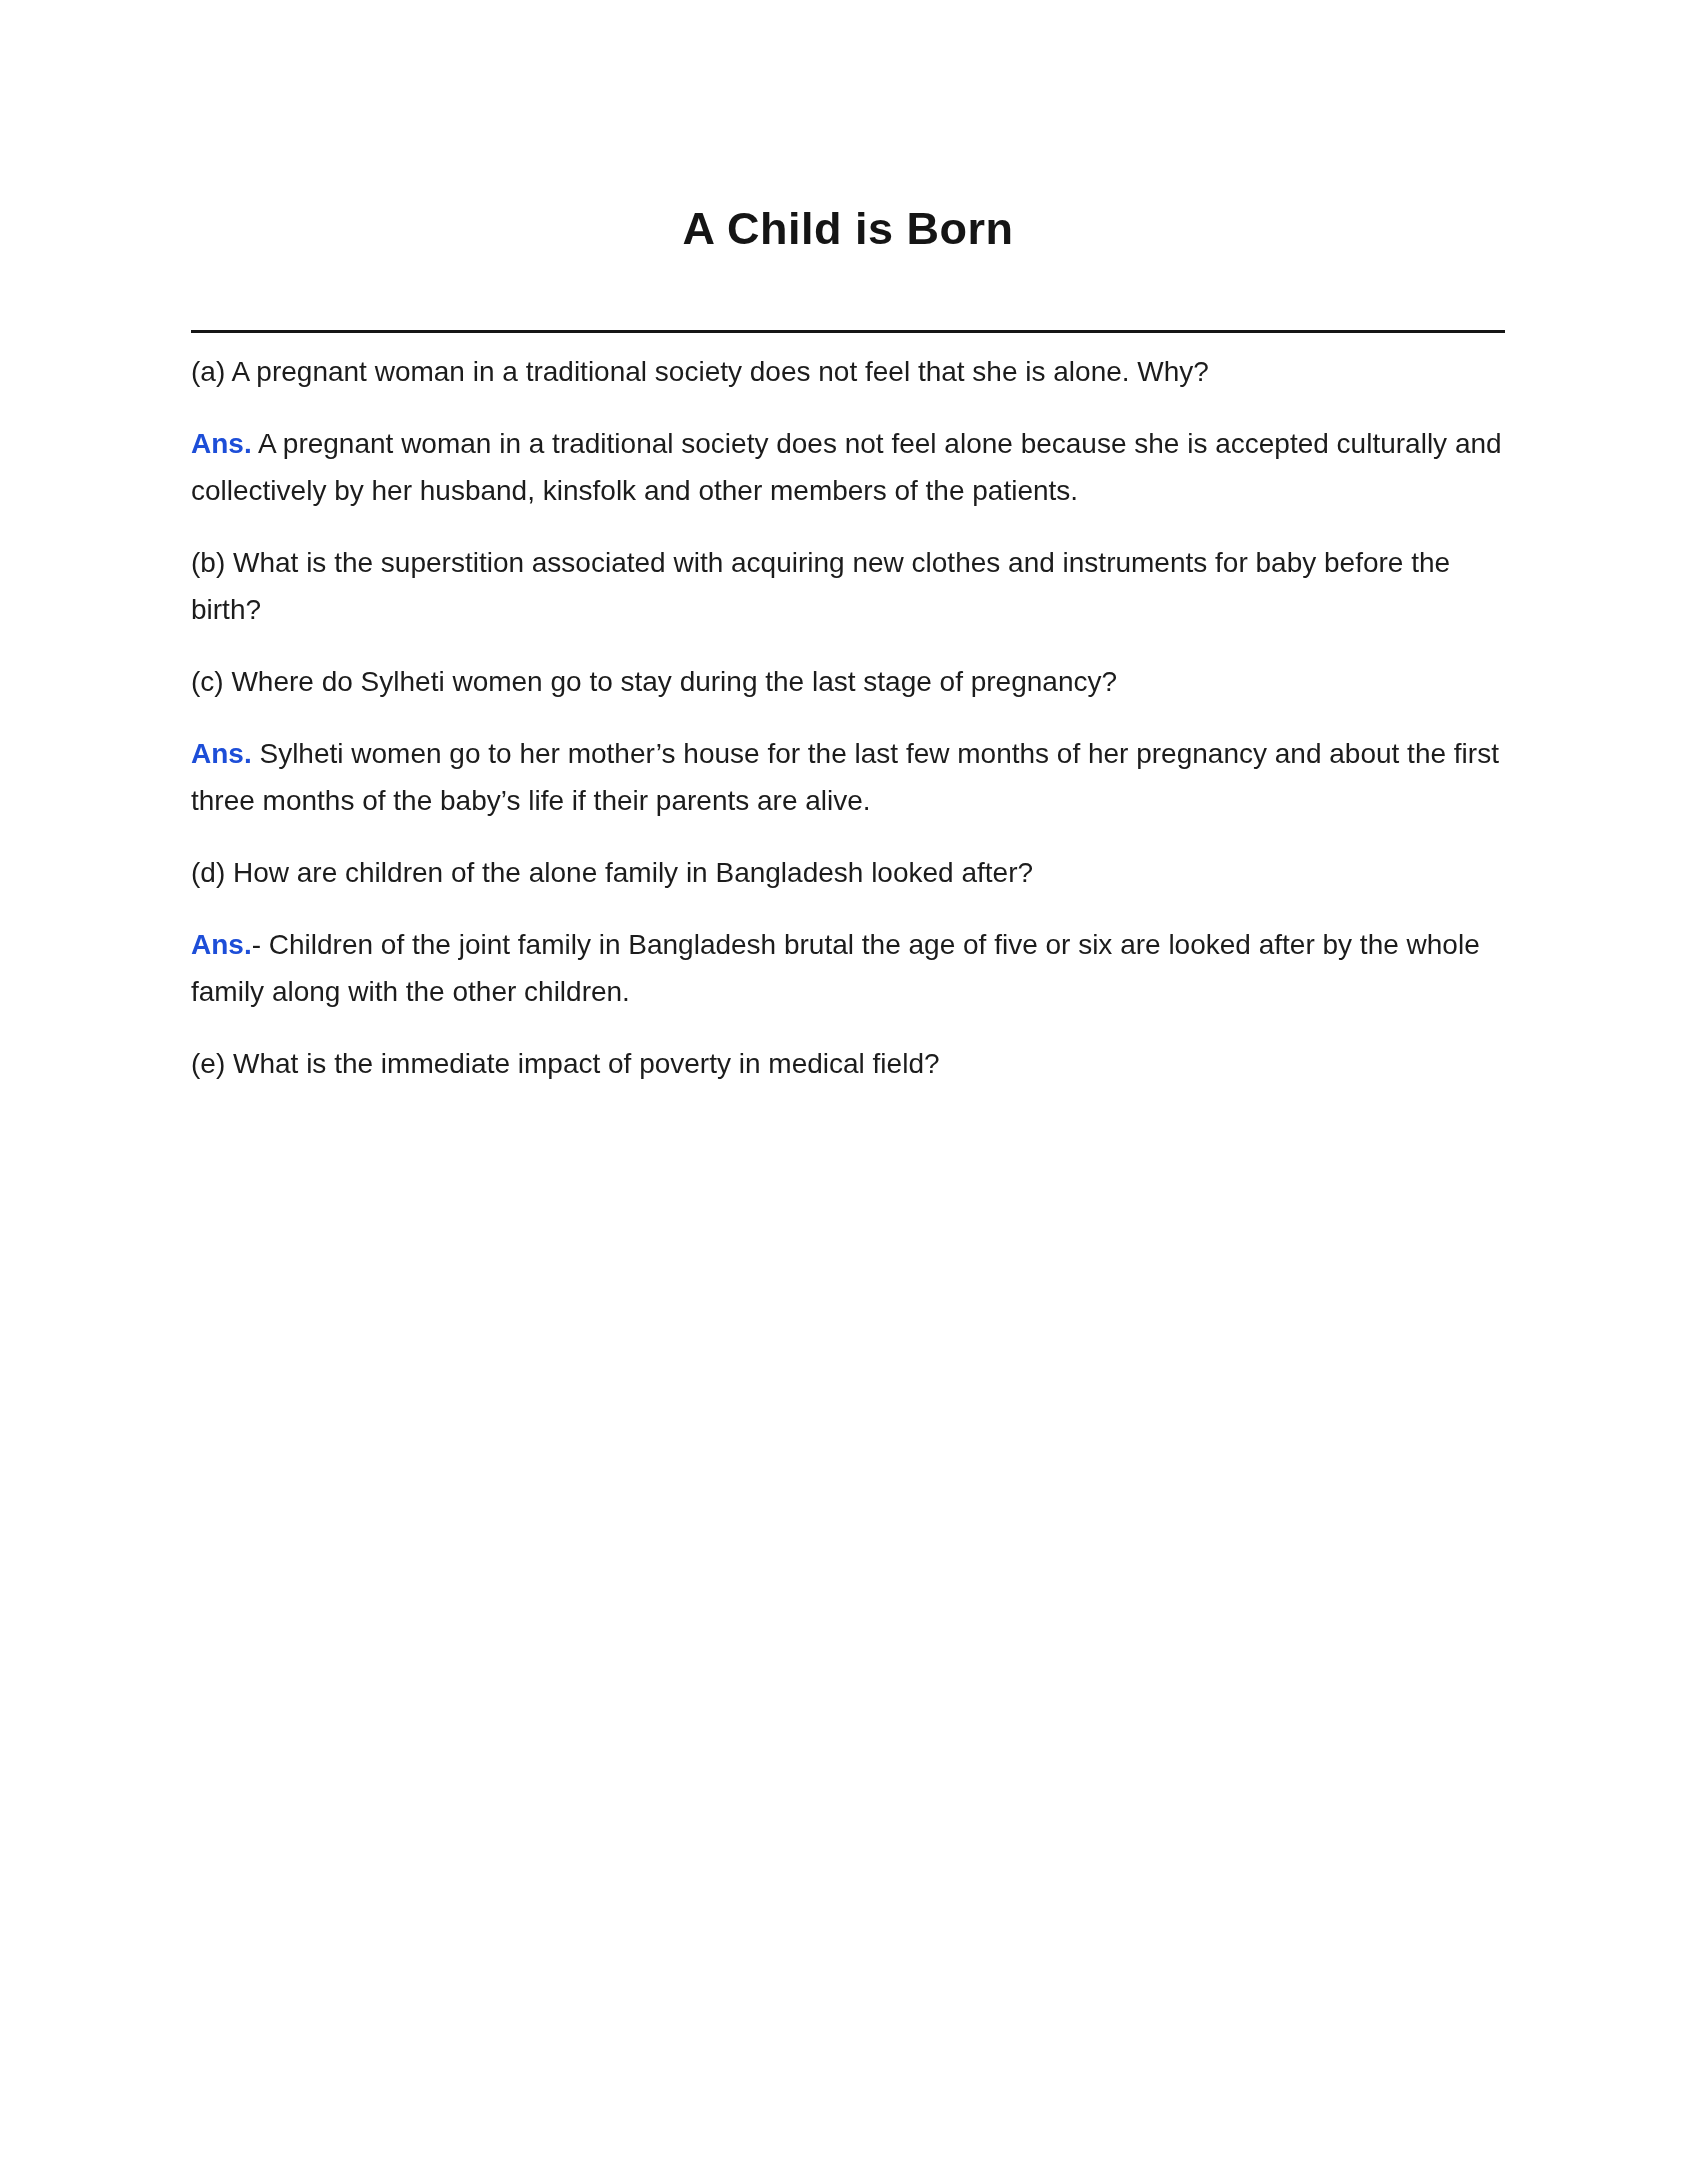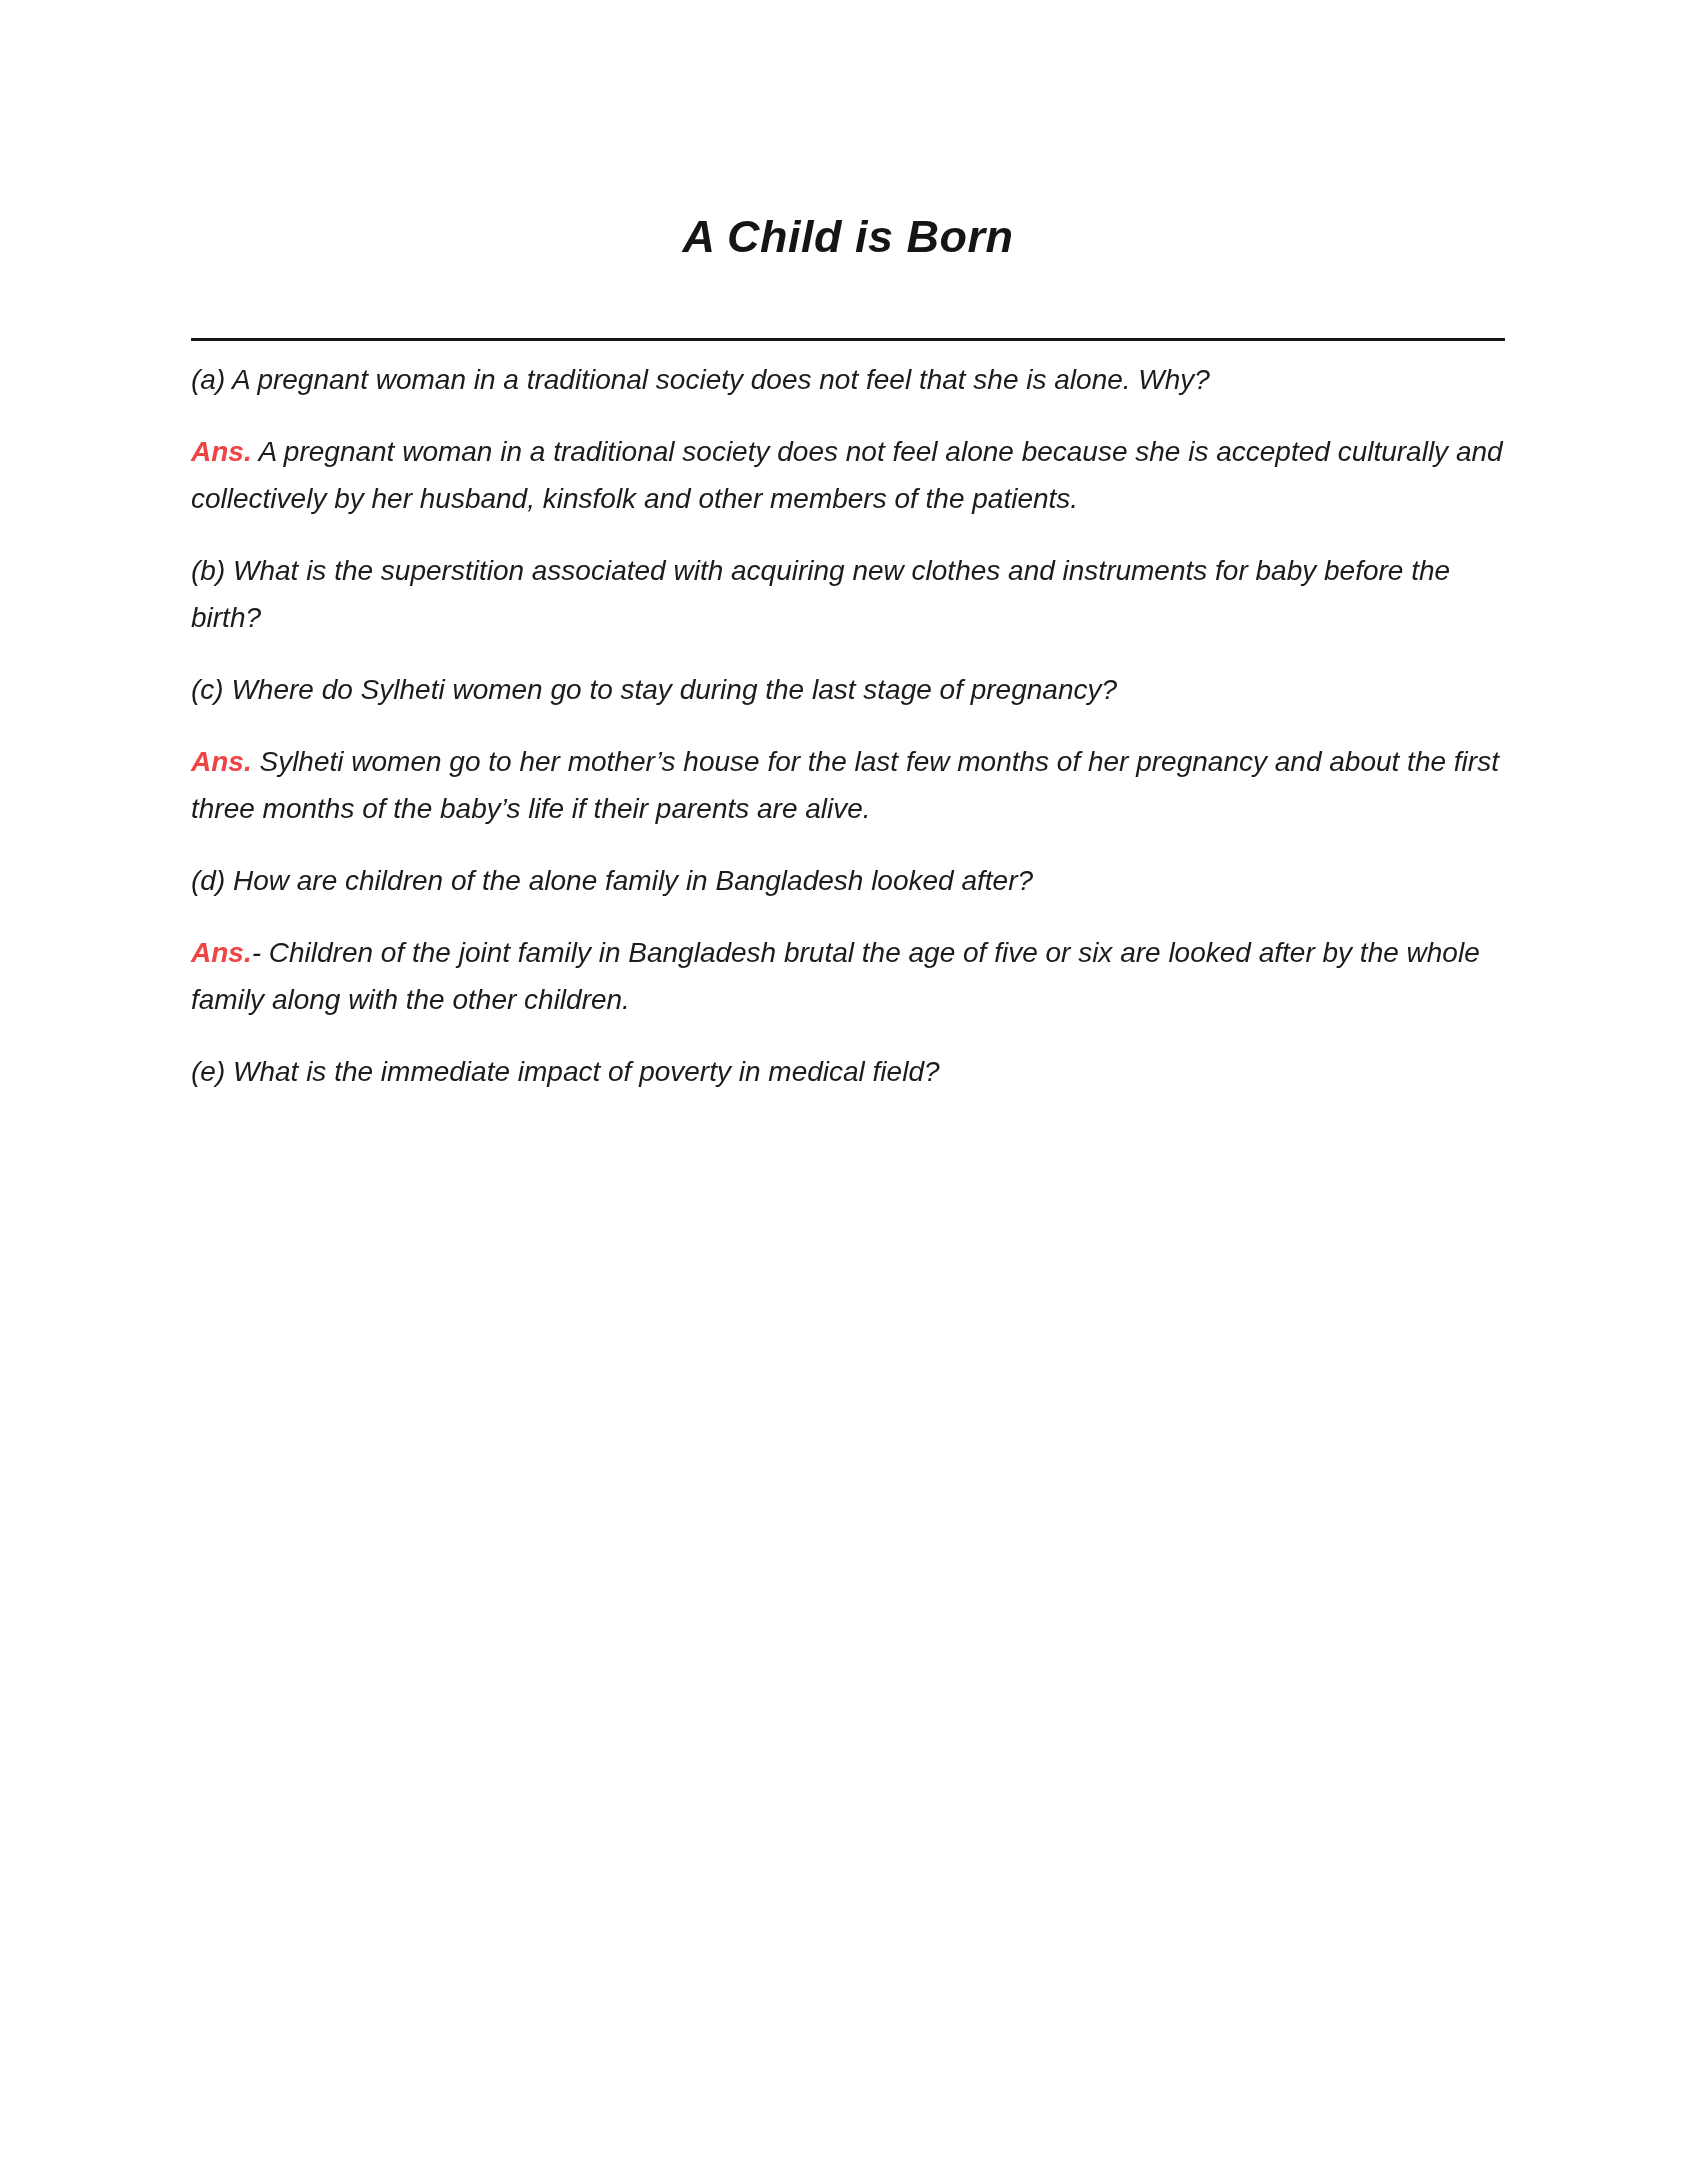--- a/index.html
+++ b/index.html
@@ -13,25 +13,24 @@
     height: 2178px;
     background: #ffffff;
     font-family: "Liberation Sans", "DejaVu Sans", sans-serif;
     color: #1a1a1a;
     overflow: hidden;
     box-sizing: border-box;
   }
   .content {
     position: absolute;
     left: 191px;
-    top: 8px;
+    top: 0;
     width: 1314px;
     padding-top: 203px;
     box-sizing: border-box;
-    font-style: italic;
   }
   .doc-title {
     margin: 0;
     text-align: center;
     font-size: 45px;
     line-height: 51px;
     font-weight: bold;
     color: #151515;
     letter-spacing: 0.5px;
   }
@@ -45,21 +44,21 @@
     margin: 25px 0 0 0;
     font-size: 28px;
     line-height: 47px;
     color: #1c1c1c;
   }
   .qa-block p.first {
     margin-top: 15px;
   }
   .ans-label {
     font-weight: bold;
-    color: #ef4444;
+    color: #1d4ed8;
   }
 </style>
 </head>
 <body>
 
 <div class="page">
   <div class="content">
 
     <h1 class="doc-title">A Child is Born</h1>
 

